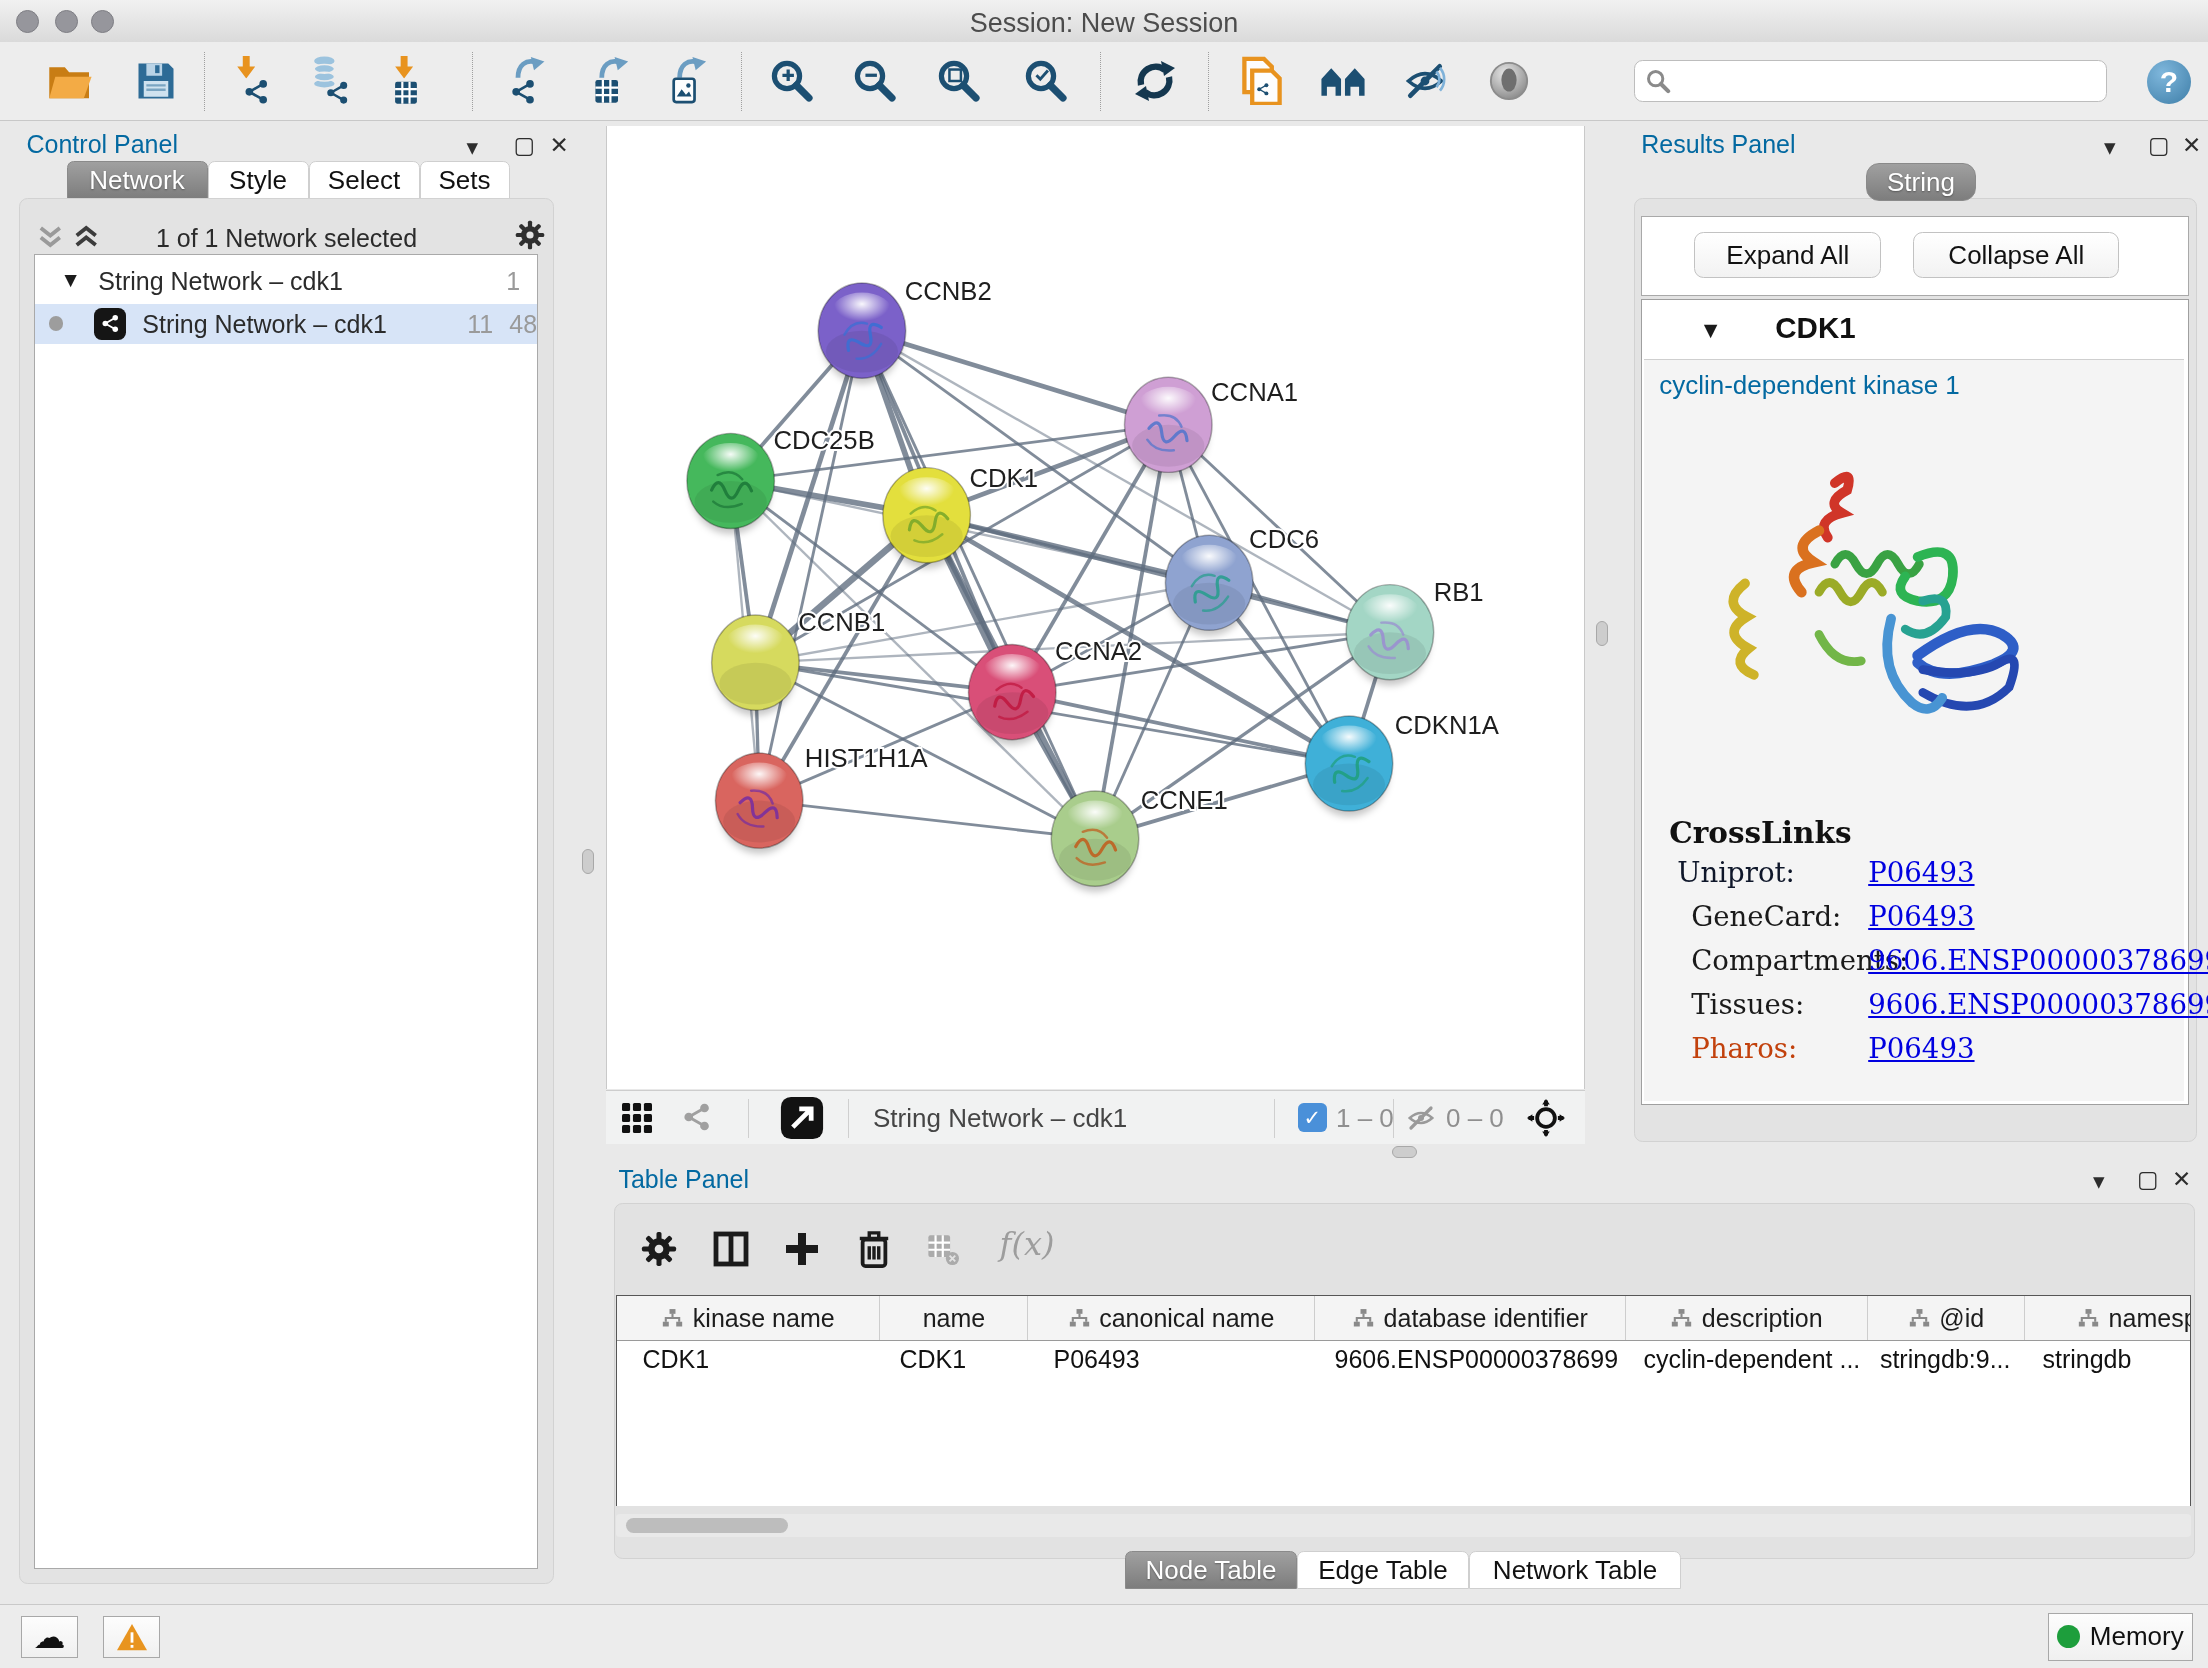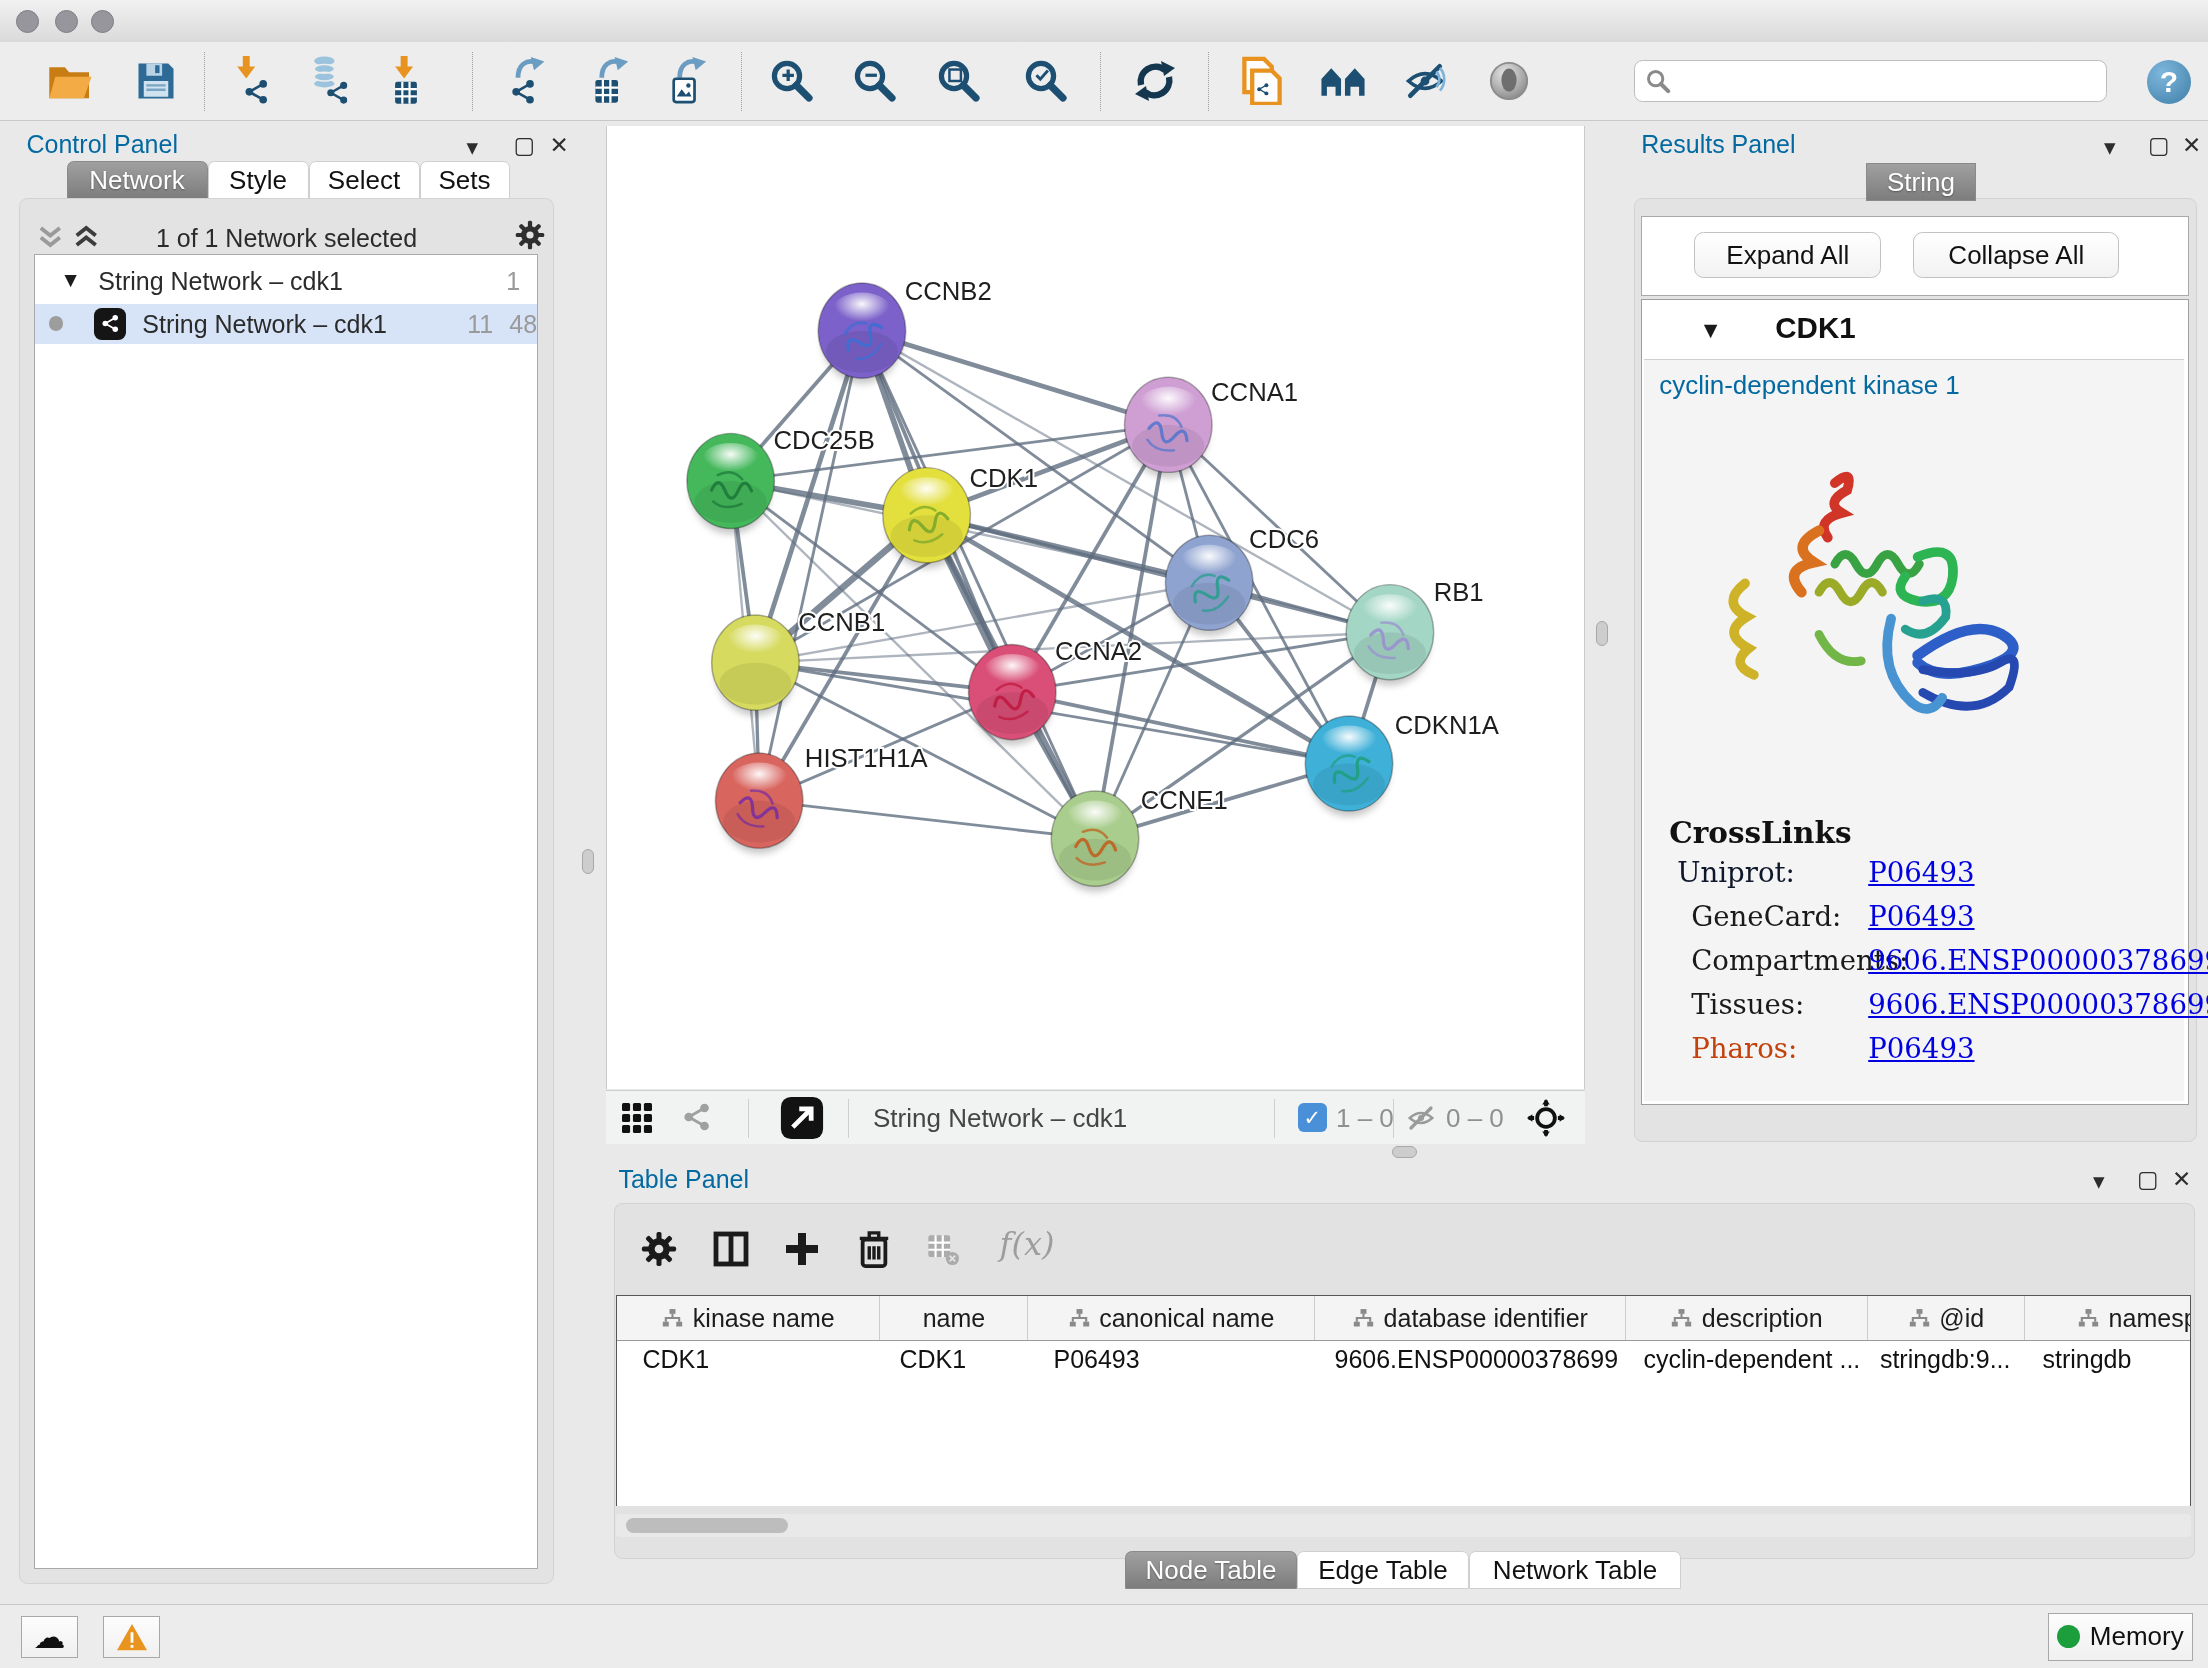--- a/index.html
+++ b/index.html
@@ -193,20 +193,21 @@
       <rect x="5" y="12" width="14" height="9" fill="#cfe2ef"></rect>
       <path d="M6.5 14.5h11M6.5 17h11" stroke="#7aa5c2" stroke-width="1.4"></path>
     </symbol>
   </defs>
 </svg>
 
 <div class="abs titlebar">
   <div class="abs tlight" style="left:16px"></div>
   <div class="abs tlight" style="left:55px"></div>
   <div class="abs tlight" style="left:91px"></div>
+  <div class="abs wtitle">Session: New Session</div>
 </div>
 
 <div class="abs toolbar">
   <div class="abs tbi" style="left:45px">
       <svg width="46" height="38" viewBox="0 0 48 40">
         <use href="#i-folder" width="48" height="40"></use>
       </svg>
     </div>
   <div class="abs tbi" style="left:131px">
       <svg width="42" height="42" viewBox="0 0 44 44">
@@ -595,21 +596,21 @@
     </svg>
 </div>
 
 <div class="abs" style="left:1628px;top:126px;width:571px;height:1018px">
   <span class="abs phead" style="left:13.3px;top:3.8px">Results Panel</span>
   <span class="abs pico" style="left:476px;top:9.5px">▾</span>
   <span class="abs pico" style="left:520px;top:7.6px">▢</span>
   <span class="abs pico" style="left:554px;top:7.6px;font-weight:bold">✕</span>
 
   <div class="abs box" style="left:5.7px;top:72px;width:561px;height:942px"></div>
-  <div class="abs tab tabsel" style="left:238px;top:37px;width:110px;border-radius:0">String</div>
+  <div class="abs tab tabsel" style="left:238px;top:37px;width:110px;border-radius:13px">String</div>
 
   <div class="abs whitebox" style="left:13.3px;top:90px;width:546px;height:78px">
     <div class="abs rbtn" style="left:52px;top:15px;width:185px">Expand All</div>
     <div class="abs rbtn" style="left:271px;top:15px;width:204px">Collapse All</div>
   </div>
 
   <div class="abs whitebox" style="left:13.3px;top:173px;width:546px;height:804px;border-color:#9f9f9f">
     <span class="abs" style="left:57px;top:17px;font-size:23px;color:#1a1a1a">▼</span>
     <span class="abs" style="left:133px;top:11.4px;font-size:29.5px;font-weight:bold;color:#111">CDK1</span>
     <div class="abs" style="left:1.9px;top:59px;width:540px;height:741px;background:#f4f4f4;border-top:1px solid #cfcfcf">

